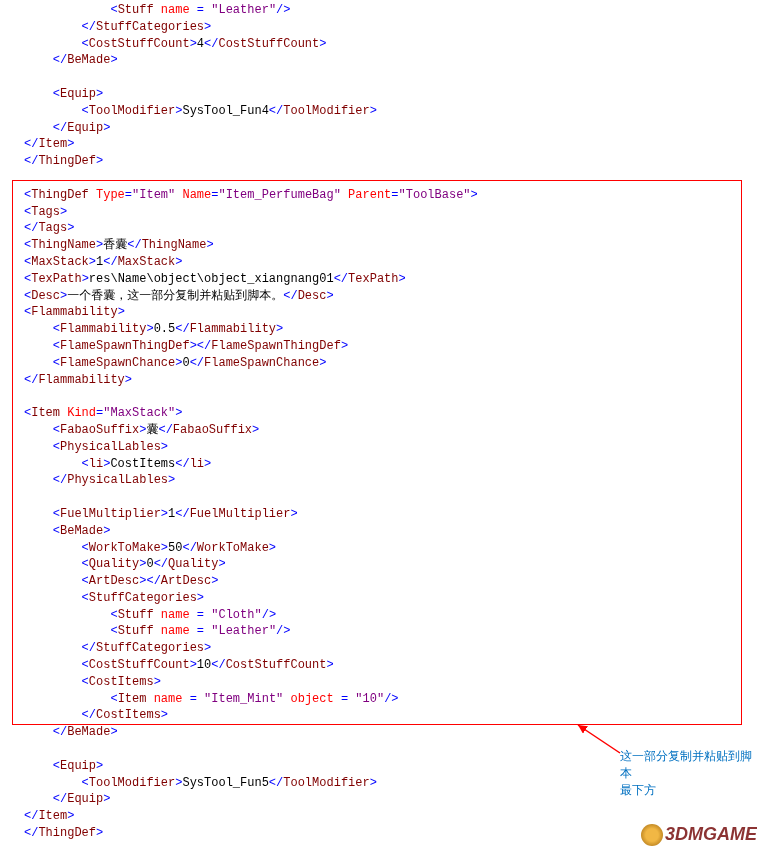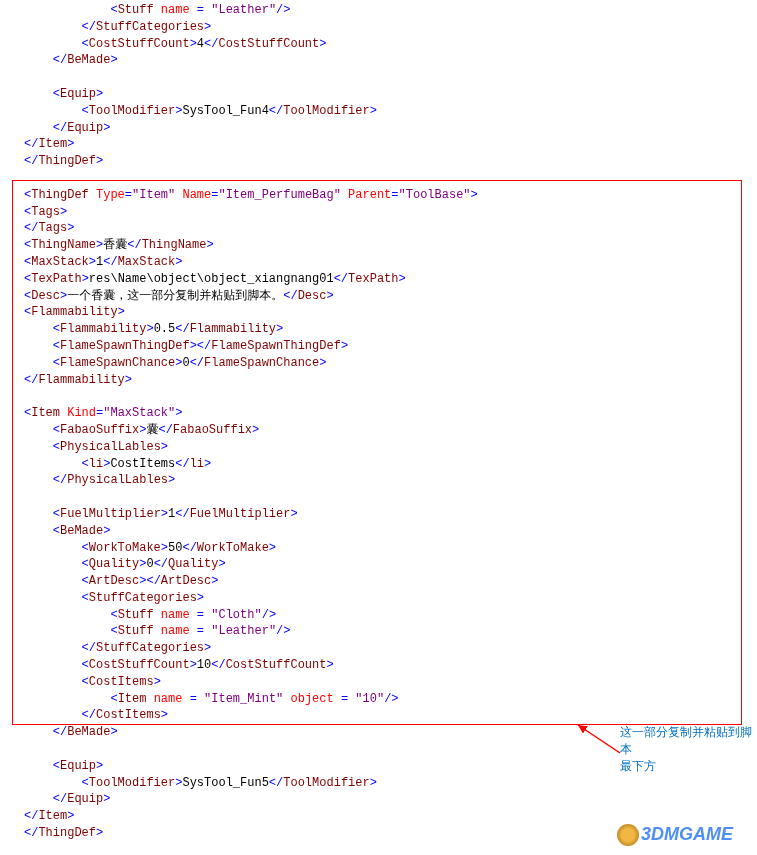--- a/index.html
+++ b/index.html
@@ -33,35 +33,35 @@
   }
   .arrow {
     position: absolute;
     left: 570px;
     top: 720px;
     pointer-events: none;
   }
   .annotation {
     position: absolute;
     left: 620px;
-    top: 724px;
+    top: 748px;
     color: #0070C0;
     font-family: "Microsoft YaHei", sans-serif;
     font-size: 12px;
     line-height: 1.4;
   }
   .watermark {
     position: absolute;
-    right: 24px;
+    right: 0;
     bottom: 8px;
     font-family: Arial, sans-serif;
     font-size: 18px;
     font-weight: bold;
     font-style: italic;
-    color: #3b82f6;
+    color: #7f1d1d;
     text-shadow: 1px 1px 0 #fff, -1px -1px 0 #fff;
     opacity: 0.9;
   }
   .watermark-icon {
     display: inline-block;
     width: 22px;
     height: 22px;
     background: radial-gradient(circle, #F0B030 40%, #C08010 70%);
     border-radius: 50%;
     vertical-align: middle;

